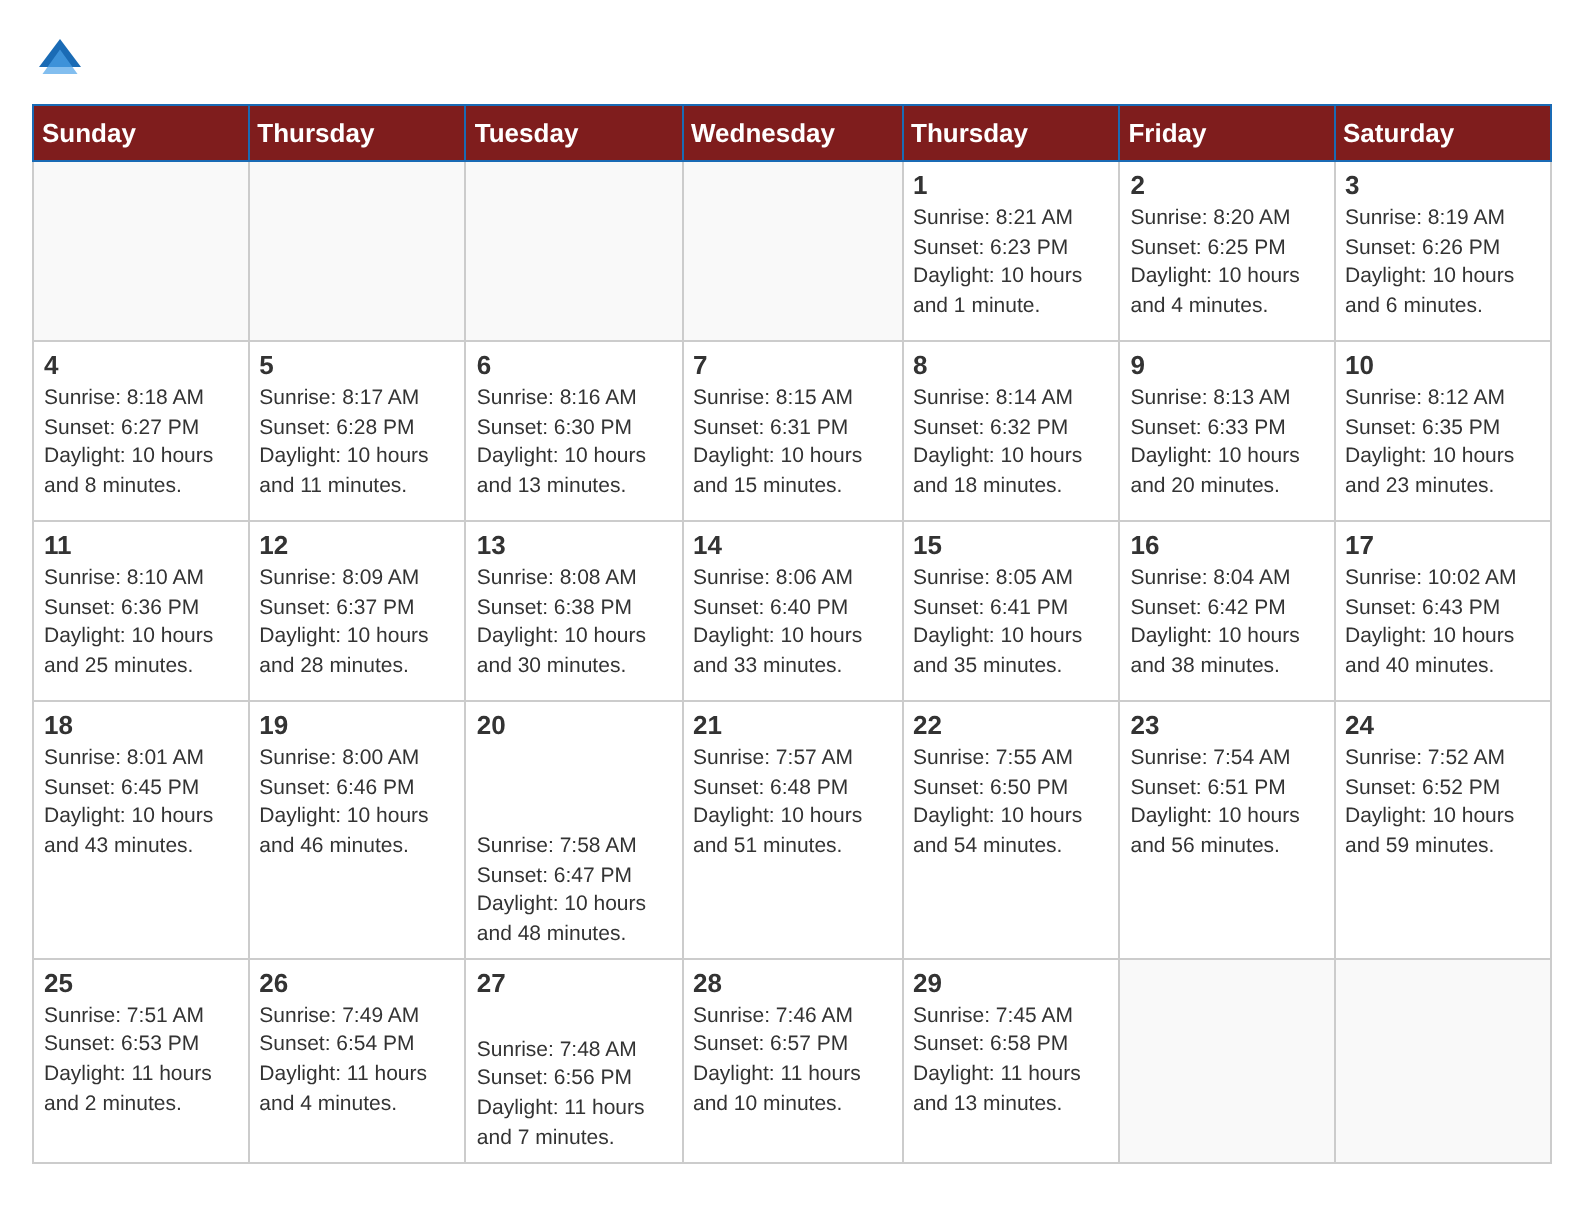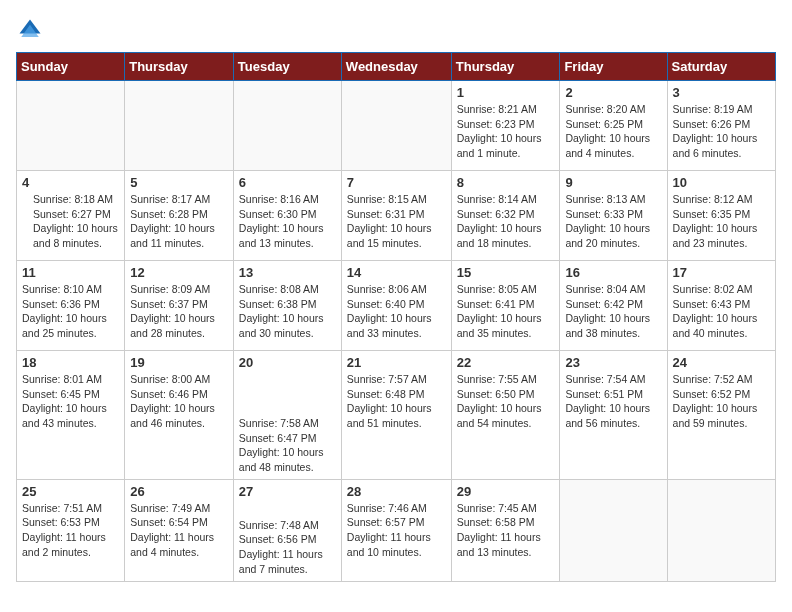--- a/index.html
+++ b/index.html
@@ -135,21 +135,21 @@
           <span class="day-num">3</span>
           <div class="day-info" style="white-space: pre-line;">Sunrise: 8:19 AM
 Sunset: 6:26 PM
 Daylight: 10 hours
 and 6 minutes.</div>
         </td>
       </tr>
       <tr>
         <td>
           <span class="day-num">4</span>
-          <div class="day-info" style="white-space: pre-line; margin-left: 11px;">Sunrise: 8:18 AM
+          <div class="day-info" style="white-space: pre-line;">Sunrise: 8:18 AM
 Sunset: 6:27 PM
 Daylight: 10 hours
 and 8 minutes.</div>
         </td>
         <td>
           <span class="day-num">5</span>
           <div class="day-info" style="white-space: pre-line;">Sunrise: 8:17 AM
 Sunset: 6:28 PM
 Daylight: 10 hours
 and 11 minutes.</div>
@@ -228,21 +228,21 @@
         </td>
         <td>
           <span class="day-num">16</span>
           <div class="day-info" style="white-space: pre-line;">Sunrise: 8:04 AM
 Sunset: 6:42 PM
 Daylight: 10 hours
 and 38 minutes.</div>
         </td>
         <td>
           <span class="day-num">17</span>
-          <div class="day-info" style="white-space: pre-line;">Sunrise: 8:02 AM
+          <div class="day-info" style="white-space: pre-line;">Sunrise: 10:02 AM
 Sunset: 6:43 PM
 Daylight: 10 hours
 and 40 minutes.</div>
         </td>
       </tr>
       <tr>
         <td>
           <span class="day-num">18</span>
           <div class="day-info" style="white-space: pre-line;">Sunrise: 8:01 AM
 Sunset: 6:45 PM

